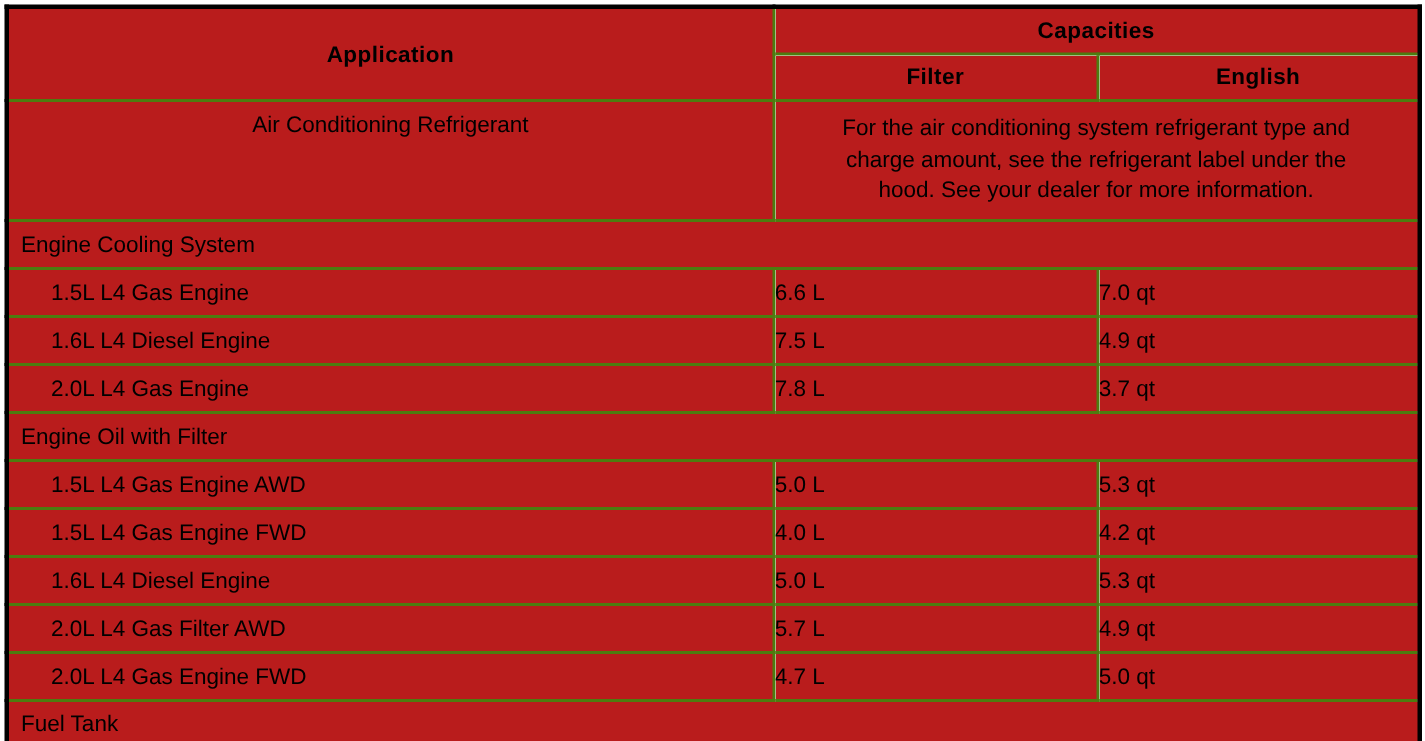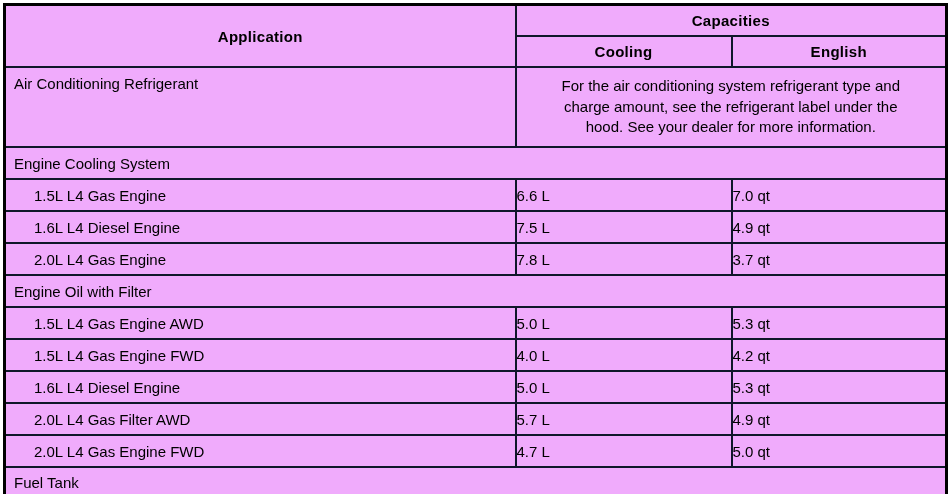--- a/index.html
+++ b/index.html
@@ -16,41 +16,42 @@
     position: absolute;
     left: 3px;
     top: 3px;
     width: 944px;
     border-collapse: collapse;
     table-layout: fixed;
     border: 3px solid #000;
     font-size: 15px;
   }
   .capacity-table td {
-    border: 2px solid #0f172a;
+    border: 2px solid #4d7c0f;
     padding: 0;
     vertical-align: middle;
-    background: #f0abfc;
+    background: #b91c1c;
     overflow: hidden;
   }
   .col-app { width: 511px; }
   .col-metric { width: 216px; }
   .col-english { width: 215px; }
 
   tr.hdr-row-1 td { height: 29px; }
   tr.hdr-row-2 td { height: 29px; }
   td.hdr {
     font-weight: bold;
     text-align: center;
     letter-spacing: 0.3px;
   }
   tr.ac-row td { height: 71px; }
   td.ac-label {
     vertical-align: top;
     padding: 7px 8px 0 8px;
+    text-align: center;
   }
   td.note {
     text-align: center;
     padding: 2px 28px;
     line-height: 1.38;
   }
   tr.section-row td { height: 30px; }
   td.section {
     padding-left: 8px;
     text-align: left;
@@ -73,21 +74,21 @@
     <col class="col-app">
     <col class="col-metric">
     <col class="col-english">
   </colgroup>
   <tbody>
     <tr class="hdr-row-1">
       <td class="hdr" rowspan="2">Application</td>
       <td class="hdr" colspan="2">Capacities</td>
     </tr>
     <tr class="hdr-row-2">
-      <td class="hdr">Cooling</td>
+      <td class="hdr">Filter</td>
       <td class="hdr">English</td>
     </tr>
 
     <tr class="ac-row">
       <td class="ac-label">Air Conditioning Refrigerant</td>
       <td class="note" colspan="2">For the air conditioning system refrigerant type and charge amount, see the refrigerant label under the hood. See your dealer for more information.</td>
     </tr>
 
     <tr class="section-row">
       <td class="section" colspan="3">Engine Cooling System</td>

